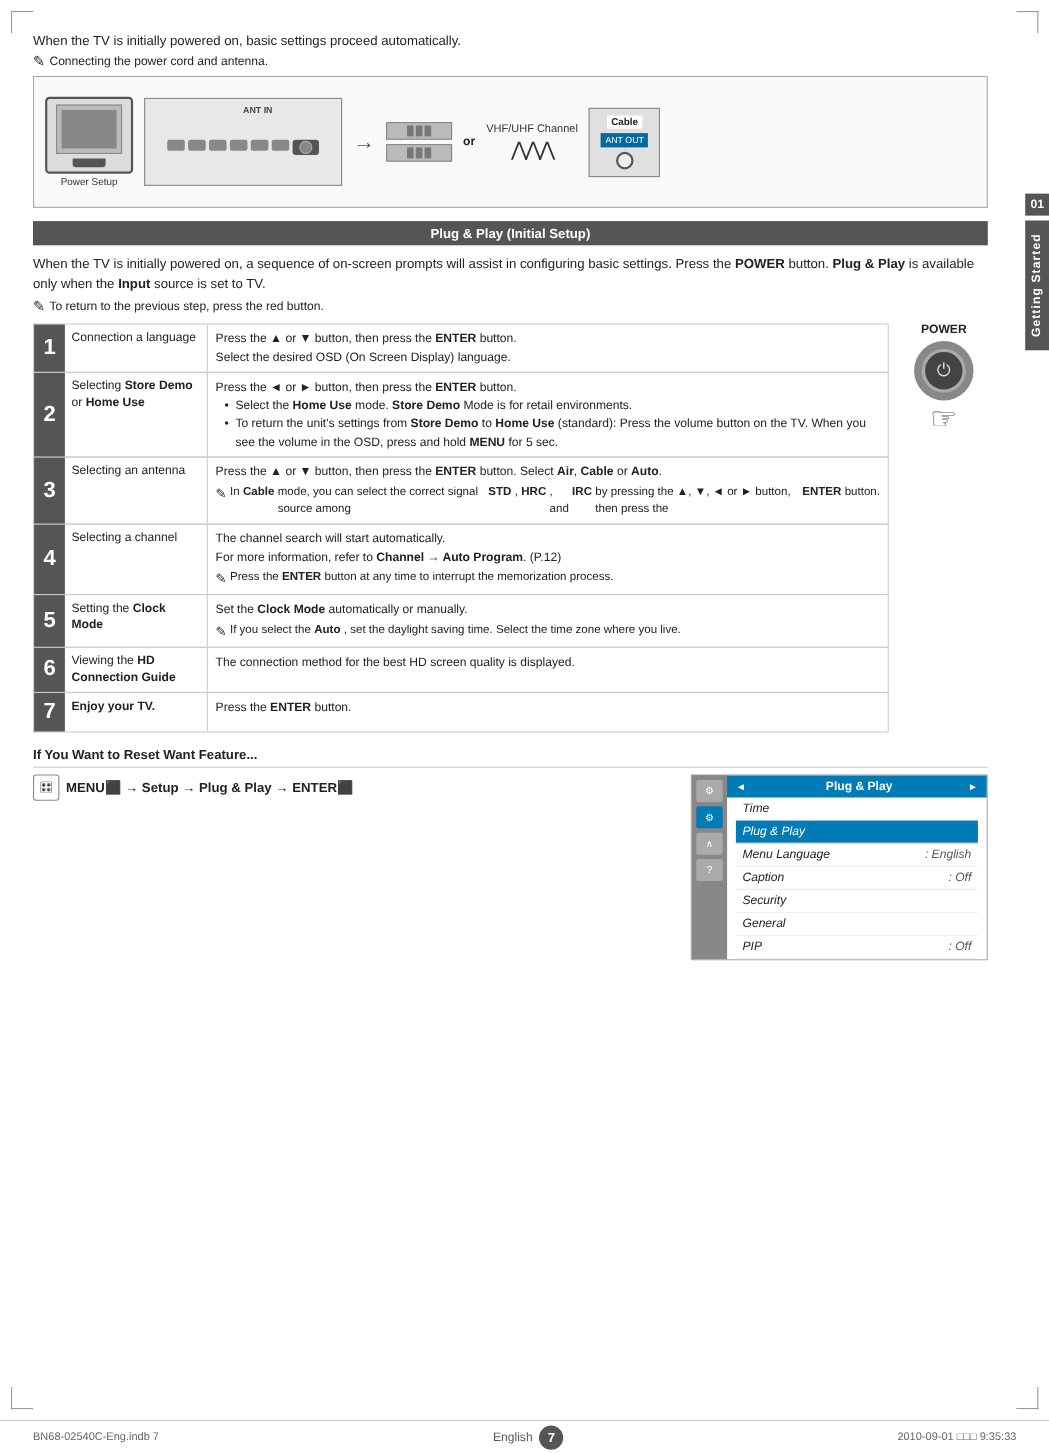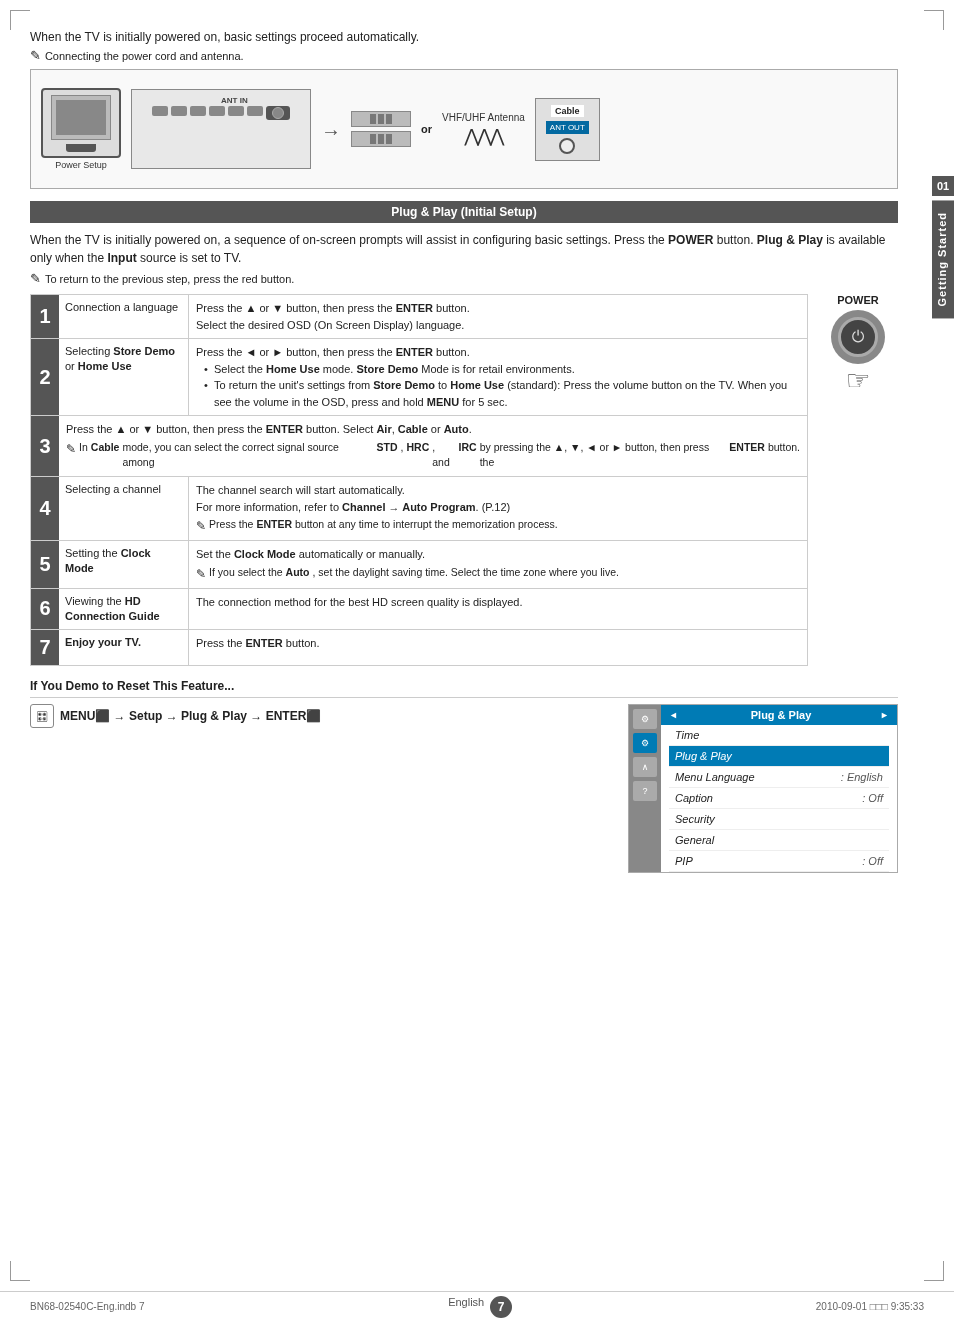--- a/index.html
+++ b/index.html
@@ -429,20 +429,21 @@
       justify-content: space-between;
       padding: 0 30px;
       border-top: 1px solid #ccc;
       font-size: 10px;
       color: #666;
     }
 
     
     .page-num-box {
       display: flex;
+      align-items: center;
       gap: 6px;
     }
     .page-num-circle {
       width: 22px;
       height: 22px;
       border-radius: 50%;
       background: #555;
       color: #fff;
       display: flex;
       align-items: center;
@@ -480,21 +481,21 @@
           <div class="tv-box">
             <div style="width:60px;height:45px;background:#bbb;margin:4px;border:1px solid #888;display:flex;align-items:center;justify-content:center;">
               <div style="width:50px;height:35px;background:#888;"></div>
             </div>
             <div class="tv-stand"></div>
           </div>
           <div class="power-input-label">Power Setup</div>
         </div>
 
         <div class="tv-back-box">
-          <div style="position:relative;width:100%;height:100%;display:flex;justify-content:center;">
+          <div style="position:relative;width:100%;height:100%;display:flex;align-items:center;justify-content:center;">
             <div style="position:absolute;top:6px;left:50%;font-size:8px;font-weight:bold;color:#444;">ANT IN</div>
             <div style="display:flex;flex-wrap:wrap;gap:3px;padding:16px 6px 6px 6px;">
               <div style="width:16px;height:10px;background:#888;border-radius:2px;"></div>
               <div style="width:16px;height:10px;background:#888;border-radius:2px;"></div>
               <div style="width:16px;height:10px;background:#888;border-radius:2px;"></div>
               <div style="width:16px;height:10px;background:#888;border-radius:2px;"></div>
               <div style="width:16px;height:10px;background:#888;border-radius:2px;"></div>
               <div style="width:16px;height:10px;background:#888;border-radius:2px;"></div>
               <div style="width:24px;height:14px;background:#555;border-radius:3px;display:flex;align-items:center;justify-content:center;">
                 <div style="width:12px;height:12px;border-radius:50%;background:#888;border:1px solid #aaa;"></div>
@@ -518,21 +519,21 @@
               <div style="width:6px;height:10px;background:#777;"></div>
               <div style="width:6px;height:10px;background:#777;"></div>
               <div style="width:6px;height:10px;background:#777;"></div>
             </div>
           </div>
         </div>
 
         <div class="or-text">or</div>
 
         <div class="vhf-section">
-          <div class="vhf-label">VHF/UHF Antenna</div>
+          <div class="vhf-label">VHF/UHF Channel</div>
           <div class="vhf-antenna">⋀⋀⋀</div>
         </div>
 
         <div class="cable-box">
           <div class="cable-title">Cable</div>
           <div class="ant-out-box">ANT OUT</div>
           <div class="circle-connector"></div>
         </div>
       </div>
     </div>
@@ -564,20 +565,21 @@
               Press the ◄ or ► button, then press the <strong>ENTER</strong> button.
               <ul class="step-bullet">
                 <li>Select the <strong>Home Use</strong> mode. <strong>Store Demo</strong> Mode is for retail environments.</li>
                 <li>To return the unit's settings from <strong>Store Demo</strong> to <strong>Home Use</strong> (standard): Press the volume button on the TV. When you see the volume in the OSD, press and hold <strong>MENU</strong> for 5 sec.</li>
               </ul>
             </div>
           </div>
 
           <div class="step-row">
             <div class="step-num">3</div>
+            <div class="step-title">Selecting an antenna</div>
             <div class="step-content">
               Press the ▲ or ▼ button, then press the <strong>ENTER</strong> button. Select <strong>Air</strong>, <strong>Cable</strong> or <strong>Auto</strong>.
               <div class="step-note">In <strong>Cable</strong> mode, you can select the correct signal source among <strong>STD</strong>, <strong>HRC</strong>, and <strong>IRC</strong> by pressing the ▲, ▼, ◄ or ► button, then press the <strong>ENTER</strong> button.</div>
             </div>
           </div>
 
           <div class="step-row">
             <div class="step-num">4</div>
             <div class="step-title">Selecting a channel</div>
             <div class="step-content">
@@ -616,21 +618,21 @@
             <div class="power-inner">
               <span style="font-size:16px;color:#ddd;">⏻</span>
             </div>
           </div>
           <div class="hand-icon">☞</div>
         </div>
       </div>
     </div>
 
     <div class="reset-section">
-      <div class="reset-title">If You Demo to Reset This Feature...</div>
+      <div class="reset-title">If You Want to Reset Want Feature...</div>
       <div class="reset-content">
         <div style="flex:1;">
           <div class="reset-text">
             <div class="remote-icon">🎛</div>
             <span class="menu-path">
               <strong>MENU</strong>⬛ → <strong>Setup</strong> → <strong>Plug &amp; Play</strong> → <strong>ENTER</strong>⬛
             </span>
           </div>
         </div>
 

